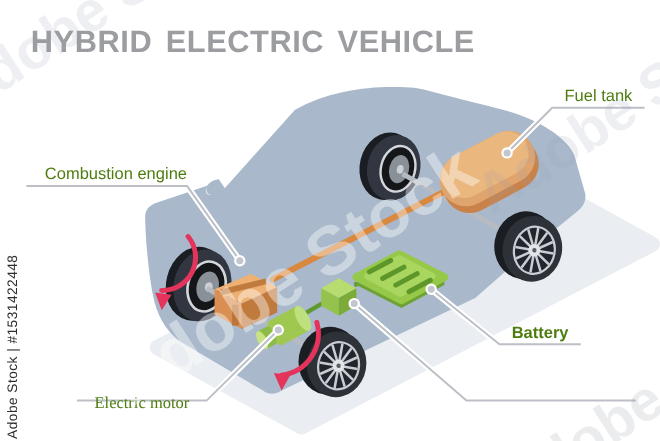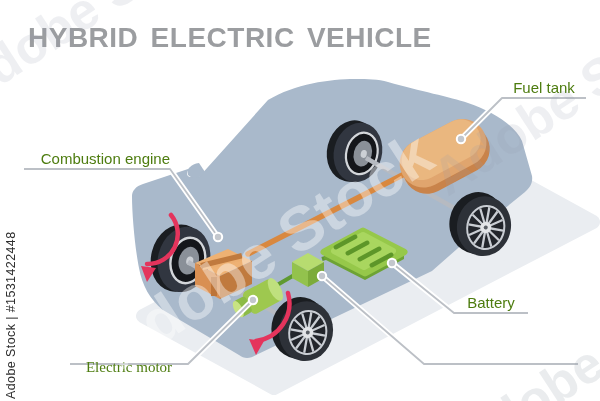--- a/index.html
+++ b/index.html
@@ -149,21 +149,21 @@
     </g>
   </g>
 </svg>
 
   <div class="title">
     <div>HYBRID ELECTRIC VEHICLE</div>
   </div>
 
   <div class="callout" style="left:502px;top:79px;width:84px;">Fuel tank</div>
   <div class="callout" style="left:24px;top:150px;width:146px;text-align:right;">Combustion engine</div>
-  <div class="callout" style="left:454px;top:294px;width:74px;">Battery</div>
+  <div class="callout" style="left:454px;top:294px;width:74px;font-weight:bold;">Battery</div>
   <div class="callout" style="left:70px;top:359px;width:118px;font-family:Liberation Serif, serif;">Electric motor</div>
 
   <div class="wm wm-tl">Adobe Stock</div>
   <div class="wm wm-tr">Adobe Stock</div>
   <div class="wm wm-br">Adobe Stock</div>
   <div class="wm wm-center">Adobe Stock</div>
   <div class="credit">Adobe Stock | #1531422448</div>
 
 </div>
 

